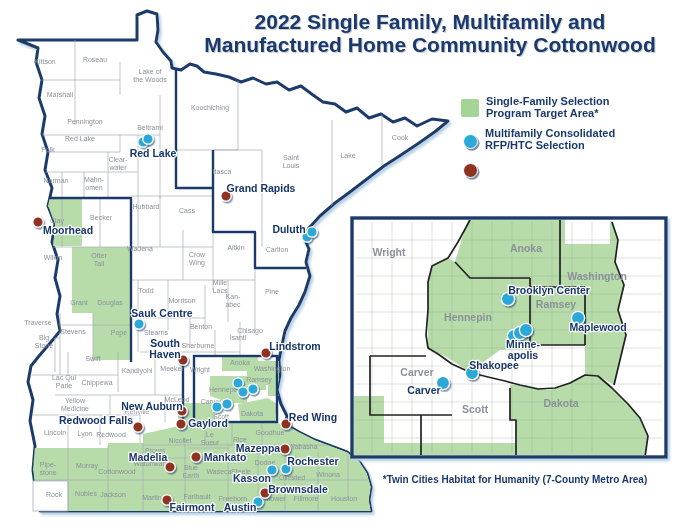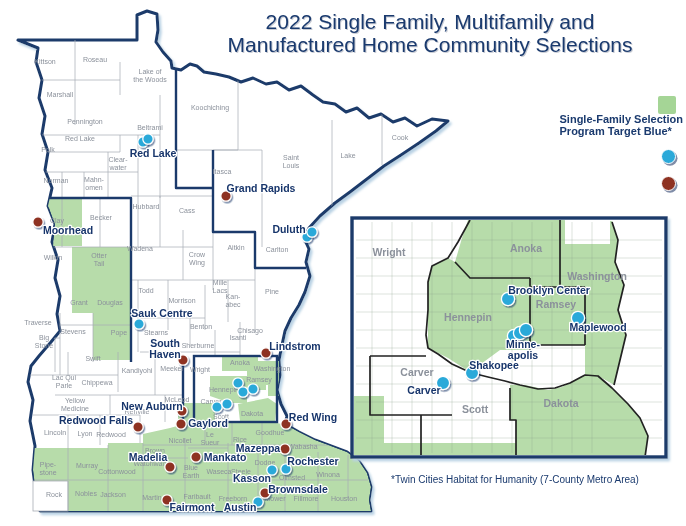--- a/index.html
+++ b/index.html
@@ -1,30 +1,30 @@
 <!DOCTYPE html>
 <html><head>
 <meta charset="utf-8">
 <style>
   html,body{margin:0;padding:0;background:#fff;}
   .page{position:relative;width:686px;height:526px;background:#fff;overflow:hidden;
         font-family:"Liberation Sans",sans-serif;}
   svg{position:absolute;left:0;top:0;}
   .title{position:absolute;left:178px;top:10px;width:504px;text-align:center;
-         color:#1a3a6e;font-weight:normal;font-size:21px;line-height:23px;
+         color:#1a3a6e;font-weight:bold;font-size:21px;line-height:23px;
          text-shadow:1px 1px 0 #c9ccd4;}
   .legend{position:absolute;left:455px;top:96px;width:228px;color:#1a3a6e;}
-  .lg-item{display:flex;align-items:flex-end;margin-bottom:9px;flex-direction:column;}
+  .lg-item{display:flex;align-items:center;margin-bottom:9px;}
   .lg-txt{font-weight:bold;font-size:11px;line-height:11.5px;}
   .sw{flex:0 0 auto;margin-right:7px;}
   .sw.sq{width:18px;height:18px;border-radius:2px;margin-left:6px;}
   .sw.ci{width:13px;height:13px;border-radius:50%;margin-left:8px;margin-top:3px;
          border:1px solid #fff;box-shadow:1.5px 1.8px 0 rgba(23,48,96,.55);}
   .footnote{position:absolute;left:352px;top:473px;width:326px;text-align:center;
-            color:#1a3a6e;font-weight:normal;font-size:10px;line-height:13.5px;}
+            color:#1a3a6e;font-weight:bold;font-size:10px;line-height:13.5px;}
   
   text{font-family:"Liberation Sans",sans-serif;}
   .county{font-size:7px;fill:#8b919b;}
   .city{font-size:10.5px;font-weight:bold;fill:#17356b;stroke:#ffffff;stroke-width:2.4px;
         paint-order:stroke;stroke-linejoin:round;}
   .icounty{font-size:10.5px;font-weight:bold;fill:#8b919b;}
   .icity{font-size:10.5px;font-weight:bold;fill:#17356b;stroke:#ffffff;stroke-width:2.4px;
          paint-order:stroke;stroke-linejoin:round;}
 </style>
 </head>
@@ -278,33 +278,37 @@
             <text x="523" y="348" text-anchor="middle" class="icity"><tspan x="523" dy="0">Minne-</tspan><tspan x="523" dy="11">apolis</tspan></text>
             <text x="494" y="369" text-anchor="middle" class="icity"><tspan x="494" dy="0">Shakopee</tspan></text>
             <text x="424" y="394" text-anchor="middle" class="icity"><tspan x="424" dy="0">Carver</tspan></text>
           </g>
       </g>
     </g>
   </svg>
 
   <div class="title">
     <div>2022 Single Family, Multifamily and</div>
-    <div>Manufactured Home Community Selections</div>
+    <div>Manufactured Home Community Cottonwood</div>
   </div>
 
   <div class="legend">
     <div class="lg-item">
       <span class="sw sq" style="background: rgb(165, 213, 150);"></span>
       <div class="lg-txt">
         <div>Single-Family Selection</div>
-        <div>Program Target Blue*</div>
+        <div>Program Target Area*</div>
       </div>
     </div>
     <div class="lg-item">
       <span class="sw ci" style="background: rgb(43, 169, 217);"></span>
+      <div class="lg-txt">
+        <div>Multifamily Consolidated</div>
+        <div>RFP/HTC Selection</div>
+      </div>
     </div>
     <div class="lg-item">
       <span class="sw ci" style="background: rgb(142, 50, 34);"></span>
       <div class="lg-txt">
       </div>
     </div>
   </div>
 
   <div class="footnote">
     <div>*Twin Cities Habitat for Humanity (7-County Metro Area)</div>

